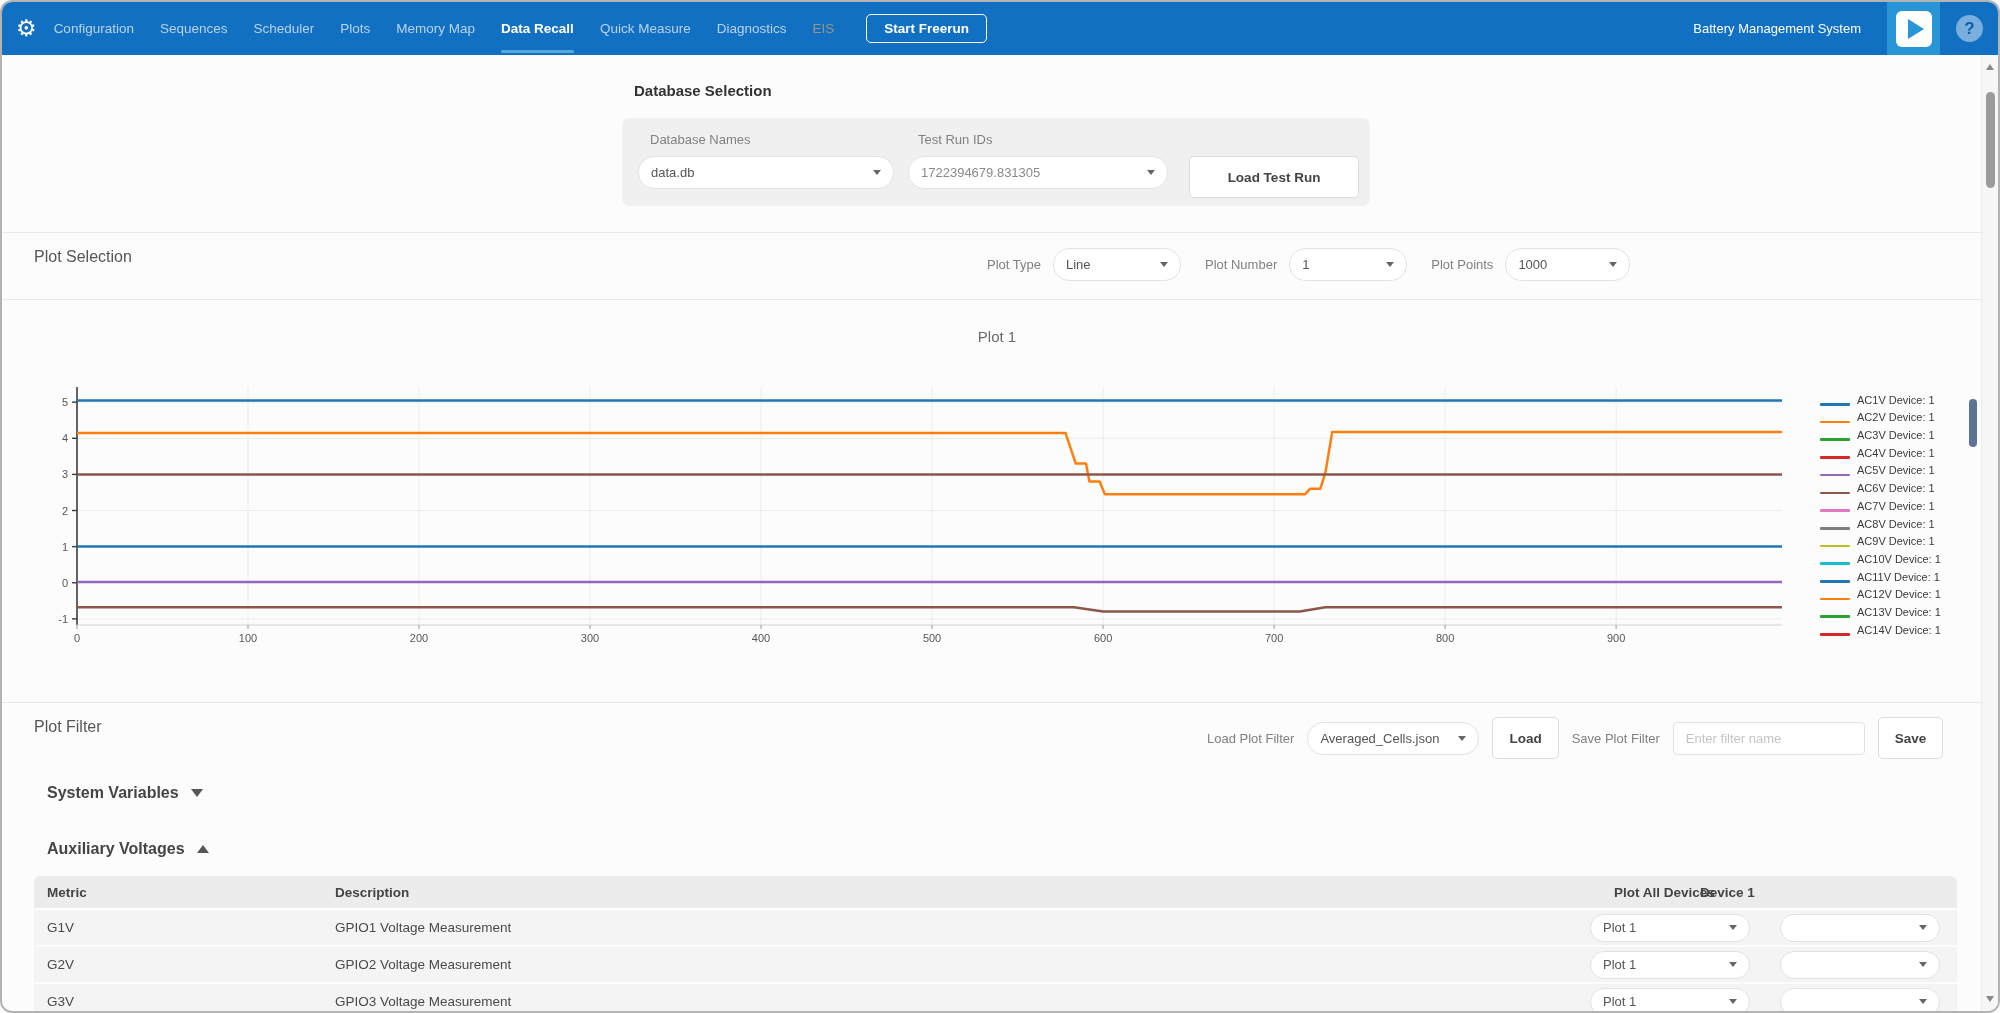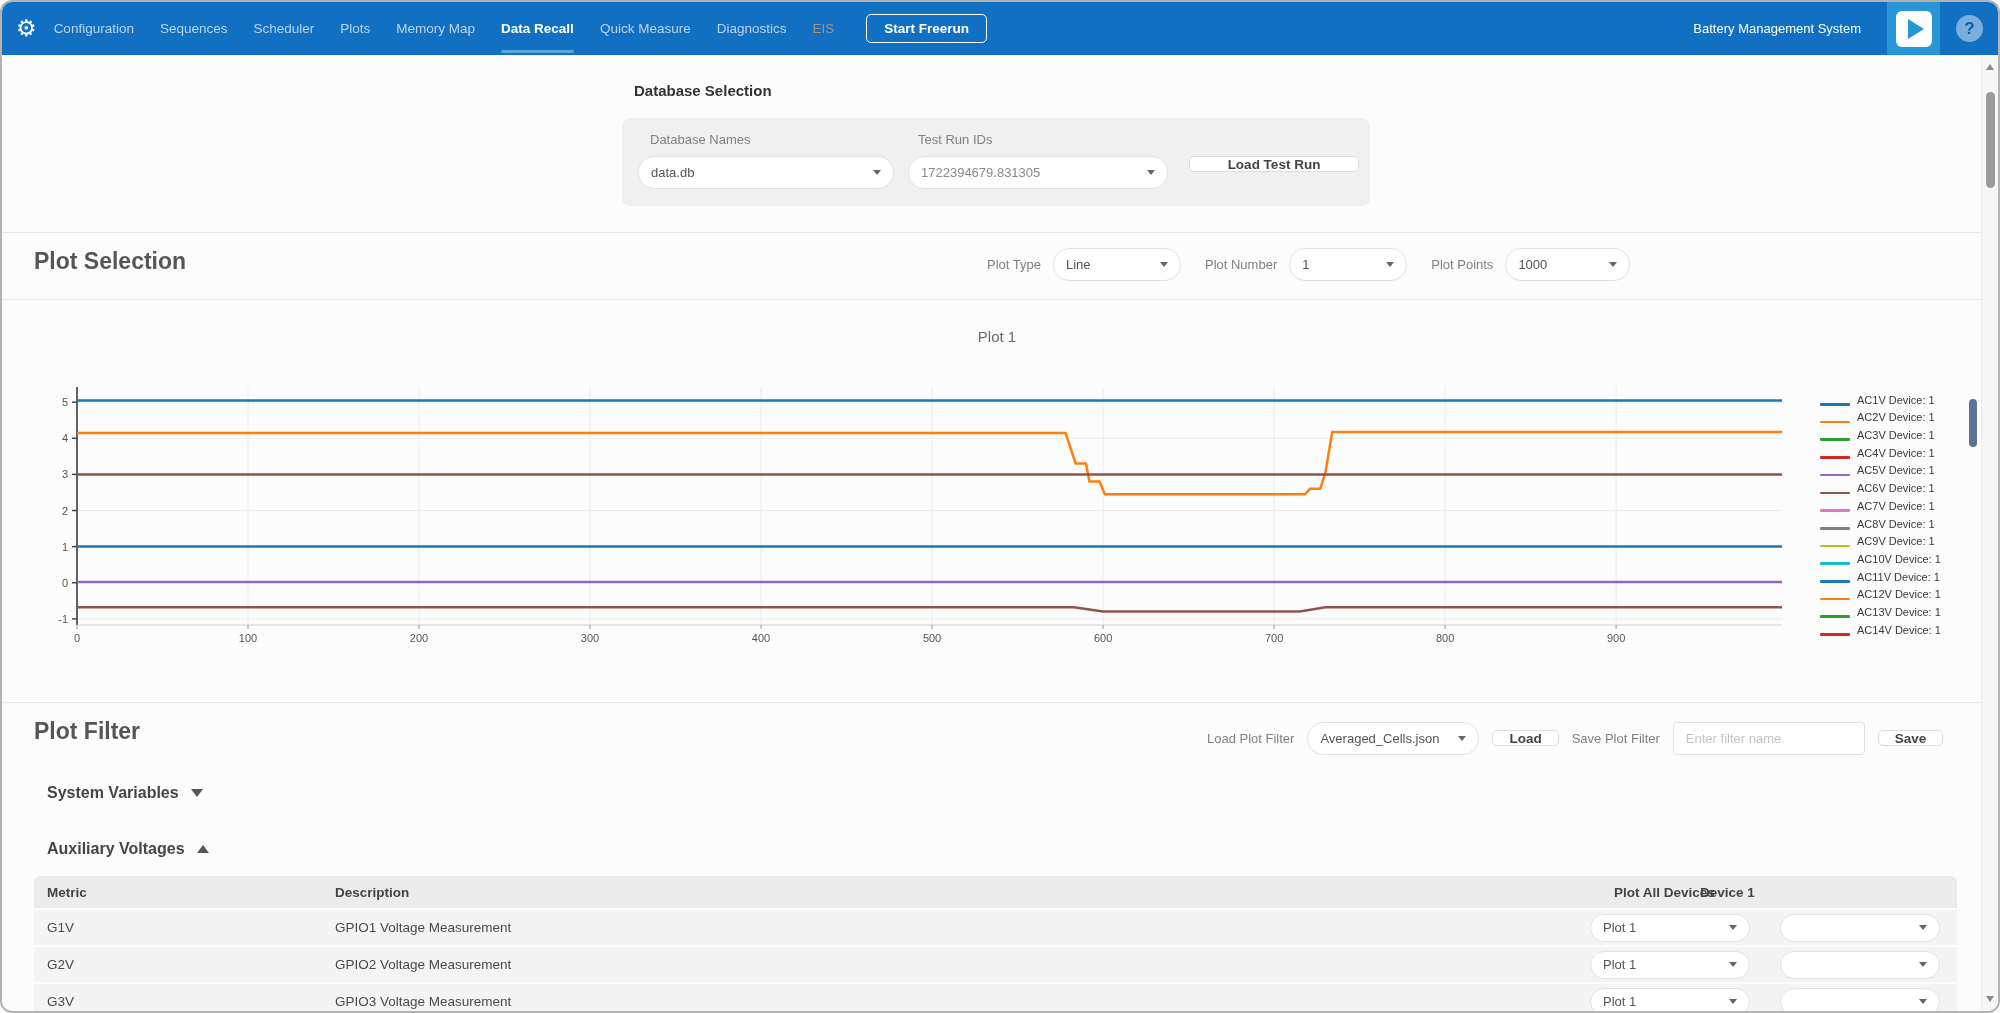--- a/index.html
+++ b/index.html
@@ -55,39 +55,39 @@
     background:#fff; border:1px solid #e2e2e2; border-radius:16px; height:33px;
     display:flex; align-items:center; justify-content:space-between; padding:0 12px;
     font-size:13px; color:#555; cursor:pointer;
   }
   .caret {
     width:0; height:0; flex:none; margin-left:8px;
     border-left:4.5px solid transparent; border-right:4.5px solid transparent;
     border-top:5.5px solid #666;
   }
   .btn {
-    background:#fff; border:1px solid #dcdcdc; border-radius:5px; height:16px;
+    background:#fff; border:1px solid #dcdcdc; border-radius:5px; height:42px;
     font-size:13.5px; font-weight:700; color:#444; cursor:pointer; padding:0 16px;
     font-family:"Liberation Sans", sans-serif;
   }
   .lbl { font-size:13px; color:#818181; white-space:nowrap; }
   
   .db-title { position:absolute; left:632px; top:80px; font-size:15px; font-weight:700; color:#333; }
   .db-panel {
     position:absolute; left:620px; top:116px; width:748px; height:88px;
     background:#f0f0f0; border-radius:8px;
   }
   .db-panel .lbl1 { position:absolute; left:28px; top:14px; }
   .db-panel .lbl2 { position:absolute; left:296px; top:14px; }
   .dd-dbnames { position:absolute; left:16px; top:38px; width:256px; }
   .dd-runids  { position:absolute; left:286px; top:38px; width:260px; color:#8a8a8a; }
   .load-testrun { position:absolute; left:567px; top:38px; width:170px; }
   
   .divider { position:absolute; left:0; right:17px; height:1px; background:#e9e9e9; }
-  .sect-title { position:absolute; font-size:23px; font-weight:700; color:#565656; }
+  .sect-title { position:absolute; font-size:16px; font-weight:400; color:#565656; }
   .ps-controls {
     position:absolute; left:985px; top:244px; height:36px;
     display:flex; align-items:center; gap:12px;
   }
   .ps-group { display:flex; align-items:center; gap:12px; margin-right:12px; }
   .plot-title { position:absolute; left:900px; top:326px; width:190px; text-align:center;
     font-size:15px; color:#6a6a6a; }
   .chart-wrap { position:absolute; left:0; top:360px; width:1985px; height:310px; }
   .legend { position:absolute; left:1818px; top:386px; }
   .legend-row { display:flex; align-items:flex-end; height:17.7px; }

